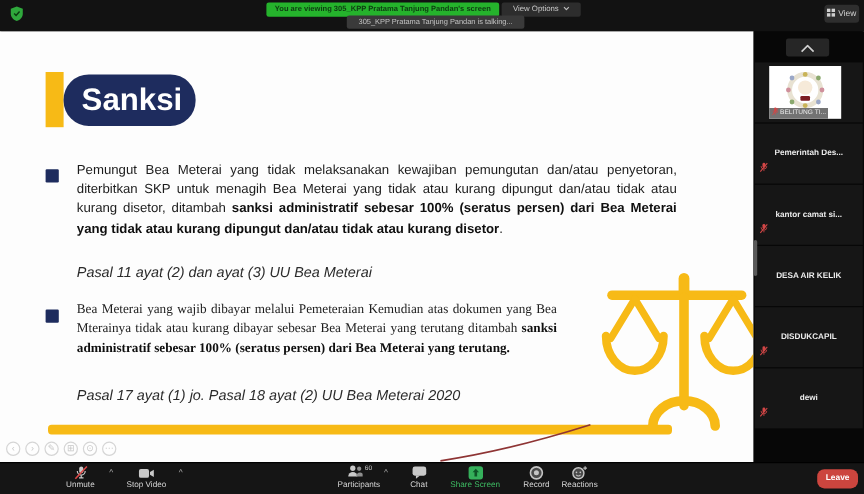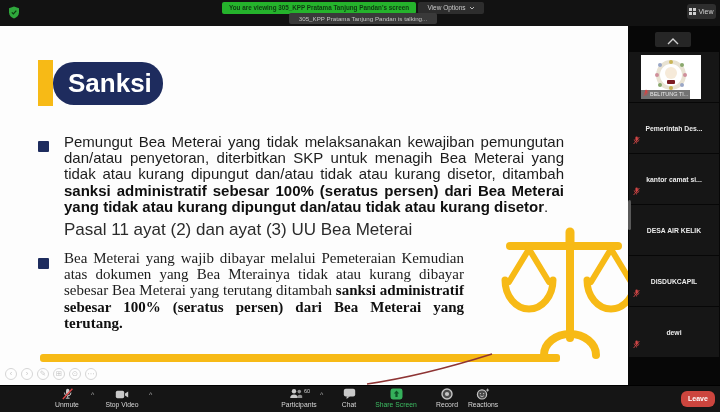--- a/index.html
+++ b/index.html
@@ -23,23 +23,23 @@
   .view-btn { position:absolute; left:687px; top:4px; width:29px; height:15px; background:#2e2e2e;
               border-radius:3px; color:#d2d2d2; font-size:7px; display:flex; align-items:center;
               justify-content:center; gap:2px; }
 
   
   .share { position:absolute; left:0; top:26px; width:628px; height:359px; background:#fdfdfd; overflow:hidden; z-index:5; }
   .title-accent { position:absolute; left:38px; top:34px; width:15px; height:46px; background:#f7ba16; }
   .title-box { position:absolute; left:53px; top:36px; width:110px; height:43px; background:#1e2c5e;
                color:#ffffff; font-size:26px; font-weight:bold; line-height:43px; padding-left:15px;border-radius:21px; }
   .bullet-sq { position:absolute; width:11px; height:11px; background:#1e2c5e; border-radius:1px; }
-  .para { position:absolute; color:#1c1c1c; font-size:15px; line-height:16.2px; text-align:justify; }
+  .para { position:absolute; color:#1c1c1c; font-size:11px; line-height:16.2px; text-align:justify; }
   .para b { color:#0f0f0f; }
-  .cite { position:absolute; color:#2b2b2b; font-size:17px; white-space:nowrap;text-align:center; }
+  .cite { position:absolute; color:#2b2b2b; font-size:12px; font-style:italic; white-space:nowrap;text-align:center; }
   .floor-bar { position:absolute; left:40px; top:328px; width:520px; height:8px; background:#f7ba16; border-radius:3px; }
   .scales { position:absolute; left:478px; top:196px; }
   .ppt-controls { position:absolute; left:5px; top:342px; display:flex; gap:4px; opacity:.55; }
   .ppt-btn { width:12px; height:12px; border:1px solid #b5b5b5; border-radius:50%; color:#9a9a9a;
              font-size:7.5px; line-height:10px; text-align:center; background:#fff; }
   .annot { position:absolute; left:360px; top:326px; }
 
   
   .sidebar { position:absolute; left:628px; top:26px; width:92px; height:359px; background:#070707; z-index:20; }
   .collapse-btn { position:absolute; left:27px; top:6px; width:36px; height:15px; background:#262626;
@@ -99,20 +99,21 @@
   <div class="share">
     <div class="title-accent"></div>
     <div class="title-box">Sanksi</div>
 
     <div class="bullet-sq" style="left:38px; top:115px;"></div>
     <p class="para" style="left:64px; top:108px; width:500px;"><span>Pemungut Bea Meterai yang tidak melaksanakan kewajiban pemungutan dan/atau penyetoran, diterbitkan SKP untuk menagih Bea Meterai yang tidak atau kurang dipungut dan/atau tidak atau kurang disetor, ditambah </span><b>sanksi administratif sebesar 100% (seratus persen) dari Bea Meterai yang tidak atau kurang dipungut dan/atau tidak atau kurang disetor</b><span>.</span></p>
     <p class="cite" style="left:64px; top:194px;">Pasal 11 ayat (2) dan ayat (3) UU Bea Meterai</p>
 
     <div class="bullet-sq" style="left:38px; top:232px;"></div>
     <p class="para" style="left:64px; top:224px; width:400px;font-family:Liberation Serif, serif;"><span>Bea Meterai yang wajib dibayar melalui Pemeteraian Kemudian atas dokumen yang Bea Mterainya tidak atau kurang dibayar sebesar Bea Meterai yang terutang ditambah </span><b>sanksi administratif sebesar 100% (seratus persen) dari Bea Meterai yang terutang.</b><span></span></p>
+    <p class="cite" style="left:64px; top:296px;">Pasal 17 ayat (1) jo. Pasal 18 ayat (2) UU Bea Meterai 2020</p>
 
     <div class="floor-bar"></div>
 
     <span class="scales">
       <svg width="150" height="142" viewBox="0 0 150 142" fill="none" stroke="#f7ba16" stroke-linecap="round">
         <line x1="92" y1="10" x2="92" y2="24" stroke-width="9"></line>
         <line x1="32" y1="24" x2="140" y2="24" stroke-width="8"></line>
         <line x1="92" y1="26" x2="92" y2="116" stroke-width="8"></line>
         <line x1="51" y1="27" x2="31" y2="60" stroke-width="6"></line>
         <line x1="51" y1="27" x2="71" y2="60" stroke-width="6"></line>

